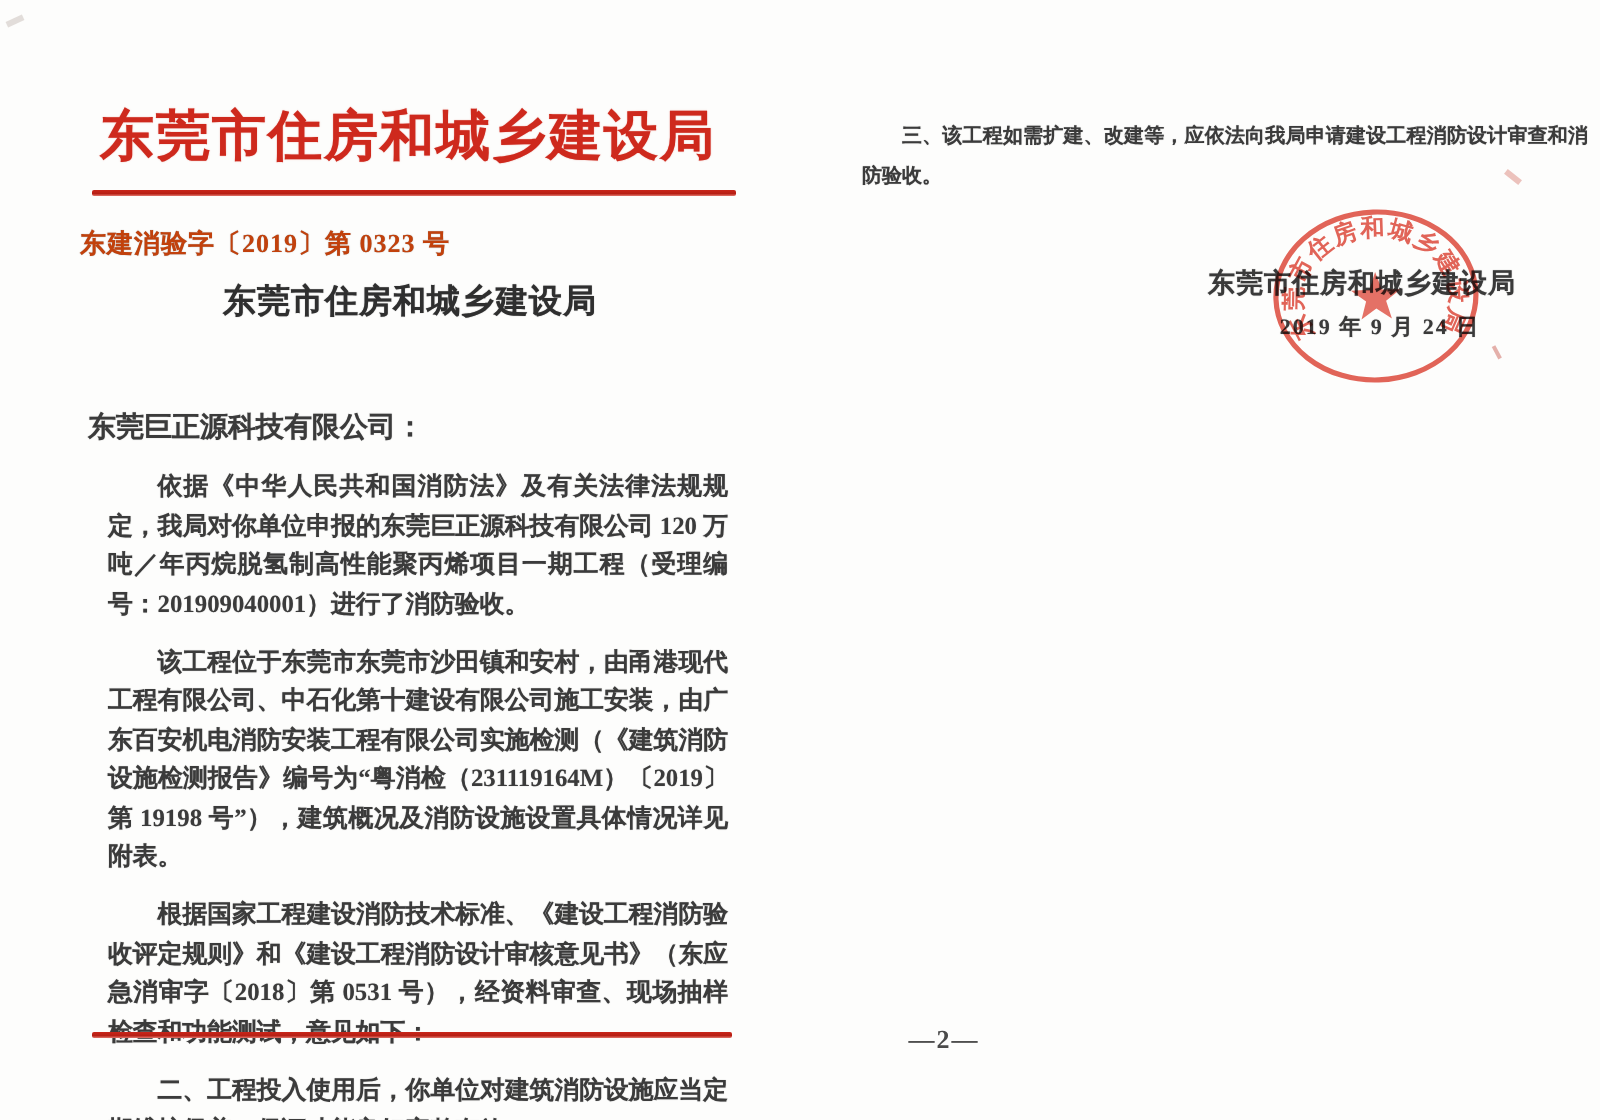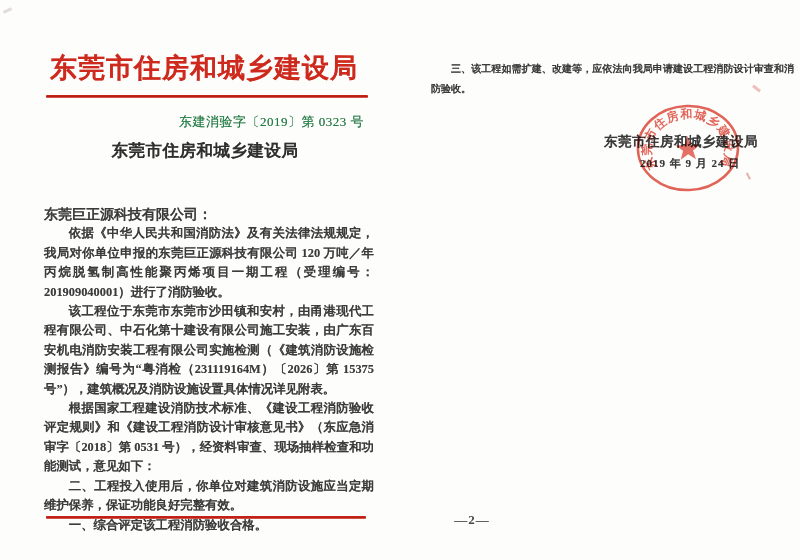--- a/index.html
+++ b/index.html
@@ -26,23 +26,22 @@
   .red-rule {
     position: absolute; height: 3px;
     background: linear-gradient(180deg, #c9261a 0%, #b71f14 60%, #e2766c 100%);
     border-radius: 1px;
   }
   .rule-top    { left: 46px; top: 95px;  width: 322px; }
   .rule-bottom { left: 46px; top: 516px; width: 320px; }
 
   .doc-number {
     position: absolute; left: 40px; top: 113px; width: 324px;
-    text-align: right;
-    font-size: 13px; font-weight: 400; letter-spacing: 0.5px;
-    color: #15803d;
+    font-size: 13px; font-weight: 700; letter-spacing: 0.5px;
+    color: #c2410c;
     text-shadow: 0 0 0.5px rgba(62,62,62,0.5);
     white-space: nowrap;
   }
   .doc-title {
     position: absolute; left: 40px; top: 140px; width: 330px;
     text-align: center;
     font-size: 16.5px; font-weight: 700; line-height: 21.5px;
     letter-spacing: 0.5px;
     color: #2f2f2f;
     text-shadow: 0 0 0.5px rgba(47,47,47,0.55);
@@ -50,21 +49,21 @@
 
   .body-block {
     position: absolute; left: 44px; top: 205px; width: 330px;
     font-size: 12.4px; font-weight: 700; line-height: 19.4px;
     color: #3b3b3b;
     text-shadow: 0 0 0.5px rgba(59,59,59,0.45);
     text-align: justify;
     text-justify: inter-ideograph;
   }
   .greeting { margin: 0 0 0 0; font-size: 14px; white-space: nowrap; }
-  p.body-para { margin: 0; text-indent: 2em; }
+  p.body-para { margin: 10px; text-indent: 2em; }
 
   
   .closing-para {
     position: absolute; left: 6px; top: 49px; width: 363px;
     font-size: 10px; font-weight: 700; line-height: 20px;
     color: #3b3b3b;
     text-shadow: 0 0 0.5px rgba(59,59,59,0.45);
     text-align: justify;
     text-indent: 2em;
     margin-left: 25px;
@@ -121,21 +120,21 @@
 
     <div class="doc-number">东建消验字〔2019〕第 0323 号</div>
 
     <div class="doc-title">
       <div>东莞市住房和城乡建设局</div>
     </div>
 
     <div class="body-block">
       <div class="greeting">东莞巨正源科技有限公司：</div>
       <p class="body-para">依据《中华人民共和国消防法》及有关法律法规规定，我局对你单位申报的东莞巨正源科技有限公司 120 万吨／年丙烷脱氢制高性能聚丙烯项目一期工程（受理编号：201909040001）进行了消防验收。</p>
-      <p class="body-para">该工程位于东莞市东莞市沙田镇和安村，由甬港现代工程有限公司、中石化第十建设有限公司施工安装，由广东百安机电消防安装工程有限公司实施检测（《建筑消防设施检测报告》编号为“粤消检（231119164M）〔2026〕第 15375 号”），建筑概况及消防设施设置具体情况详见附表。</p>
+      <p class="body-para">该工程位于东莞市东莞市沙田镇和安村，由甬港现代工程有限公司、中石化第十建设有限公司施工安装，由广东百安机电消防安装工程有限公司实施检测（《建筑消防设施检测报告》编号为“粤消检（231119164M）〔2019〕第 19198 号”），建筑概况及消防设施设置具体情况详见附表。</p>
       <p class="body-para">根据国家工程建设消防技术标准、《建设工程消防验收评定规则》和《建设工程消防设计审核意见书》（东应急消审字〔2018〕第 0531 号），经资料审查、现场抽样检查和功能测试，意见如下：</p>
       <p class="body-para">二、工程投入使用后，你单位对建筑消防设施应当定期维护保养，保证功能良好完整有效。</p>
       <p class="body-para">一、综合评定该工程消防验收合格。</p>
     </div>
 
     <div class="red-rule rule-bottom"></div>
   </section>
 
   <section class="page page-right">
 

